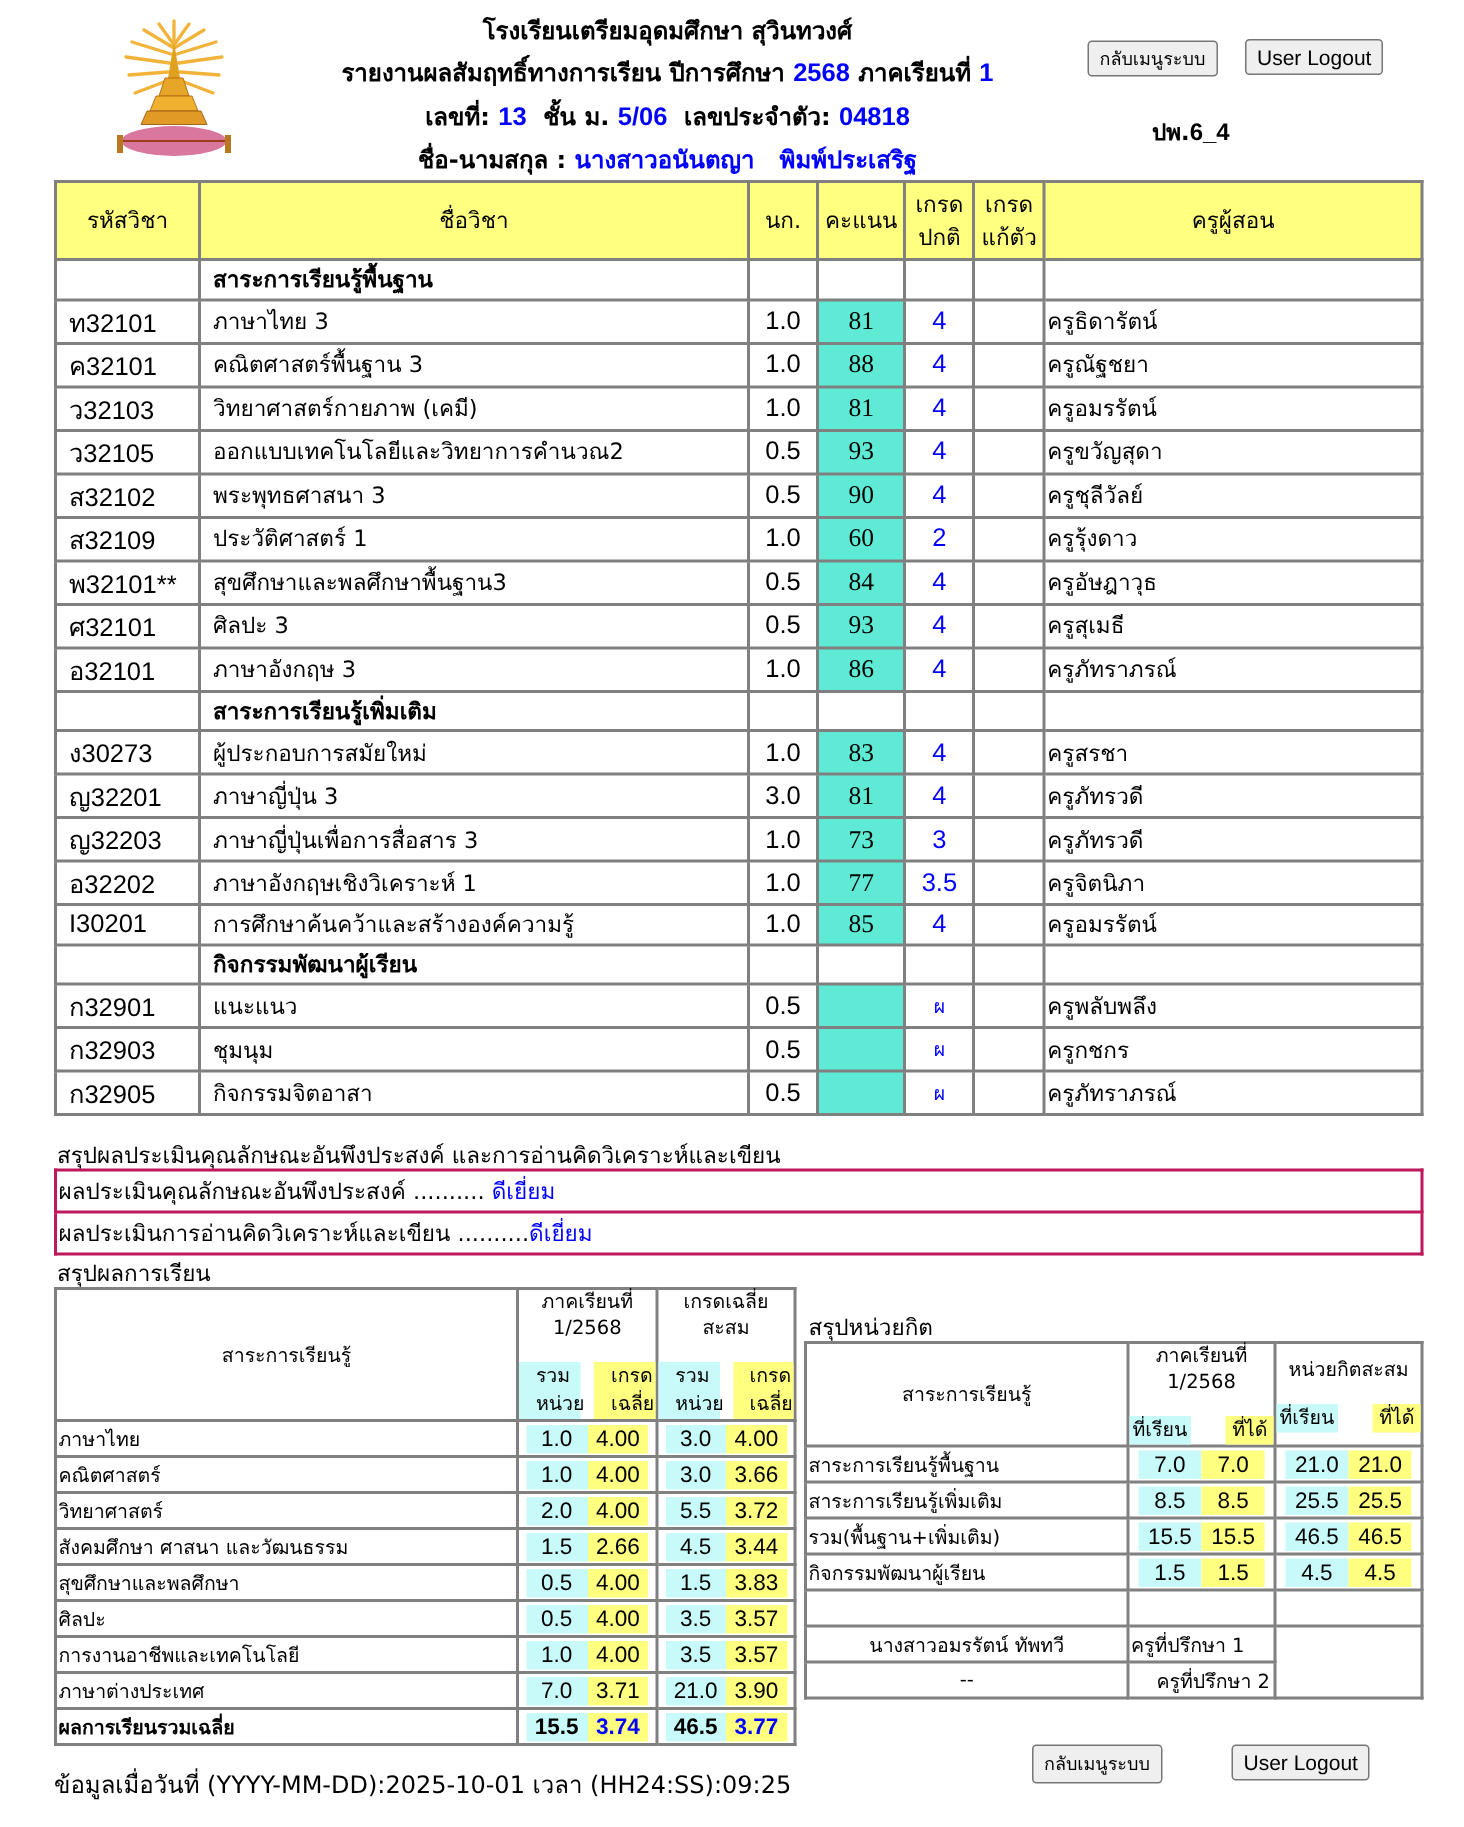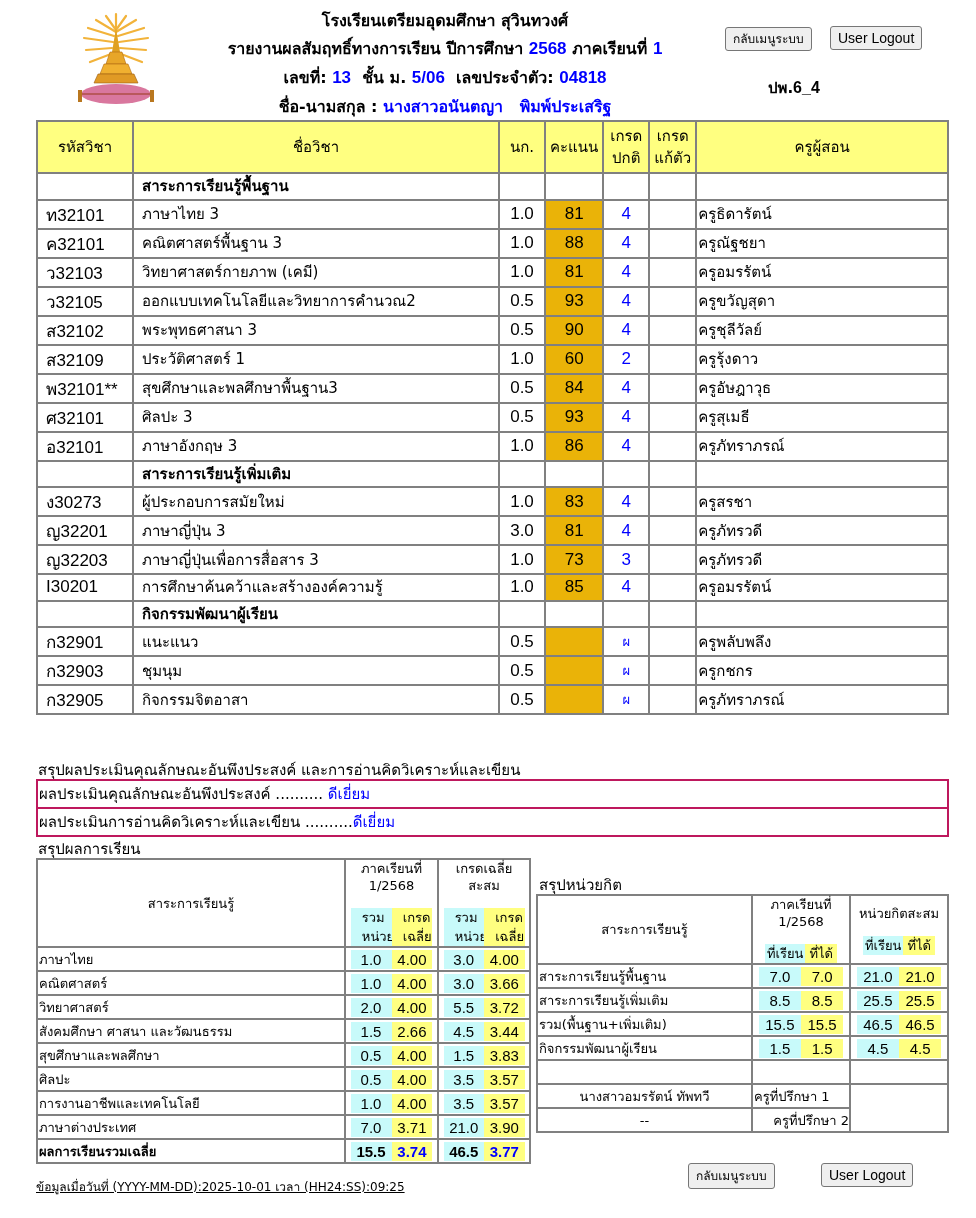--- a/index.html
+++ b/index.html
@@ -27,21 +27,21 @@
   table { border-collapse: collapse; }
   .grades {
     position: absolute; left: 36px; top: 120px; width: 913px;
     border: 2px solid #808080; font-size: 15px;
   }
   .grades td, .grades th { border: 2px solid #808080; padding: 0 4px; height: 26.5px; }
   .grades th { background: #ffff80; font-weight: normal; font-size: 15px; height: 52px; line-height: 22px; }
   .grades td.code { padding-left: 8px; font-family: "Liberation Sans", sans-serif; font-size: 17px; }
   .grades td.name { padding-left: 8px; }
   .grades td.credit, .grades td.score, .grades td.grade { text-align: center; font-family: "Liberation Sans", sans-serif; font-size: 17px; }
-  .grades td.score { background: #eab308; }
+  .grades td.score { background: #5eead4; font-family: Liberation Serif, serif; }
   .grades td.grade { color: #0000ff; }
   .grades td.grade.thai { font-family: "DejaVu Sans", sans-serif; font-size: 13px; }
   .grades td.teacher { padding-left: 1px; }
   .grades tr.section td.name { font-weight: bold; }
 
   .section-label { position: absolute; left: 38px; font-size: 15px; white-space: nowrap; }
 
   .eval { position: absolute; left: 36px; top: 779px; width: 913px; border: 2px solid #808080; font-size: 15px; }
   .eval td { border: 2px solid #be185d; height: 27px; padding-left: 1px; }
 
@@ -49,32 +49,32 @@
   .summary { position: absolute; left: 36px; top: 858px; width: 495px; border: 2px solid #808080; font-size: 13px; }
   .summary td, .summary th { border: 2px solid #808080; padding: 0; }
   .summary th { font-weight: normal; }
   .summary td.subj { height: 24px; padding-left: 1px; font-size: 13px; }
   .summary .pair { display: flex; justify-content: center; align-items: center; gap: 0; }
   .summary .pair span { display: inline-block; width: 45%; text-align: center; font-family: "Liberation Sans", sans-serif; font-size: 15px; line-height: 19px; }
   .cyan { background: #c8fafa; }
   .yellow { background: #ffff80; }
   .summary .total td { font-weight: bold; }
   .summary .total .pair span.yellow { color: #0000ff; }
-  .sub-hdr { display: flex; justify-content: center; margin-top: 14px; }
+  .sub-hdr { display: flex; justify-content: space-between; margin-top: 14px; }
   .sub-hdr span { display: inline-block; width: 45%; text-align: center; font-size: 13px; line-height: 19px; }
 
   
   .credits { position: absolute; left: 536px; top: 894px; width: 413px; border: 2px solid #808080; font-size: 13px; }
   .credits td, .credits th { border: 2px solid #808080; padding: 0; }
   .credits th { font-weight: normal; }
   .credits td.subj { height: 24px; padding-left: 1px; }
   .credits .pair { display: flex; justify-content: center; }
   .credits .pair span { display: inline-block; width: 44%; text-align: center; font-family: "Liberation Sans", sans-serif; font-size: 15px; line-height: 19px; }
 
-  .footer-ts { position: absolute; left: 36px; top: 1177px; font-size: 12px; white-space: nowrap; text-decoration: underline; }
+  .footer-ts { position: absolute; left: 36px; top: 1177px; font-size: 16px; white-space: nowrap; }
 </style>
 </head>
 <body>
 
 <svg class="logo" viewBox="0 0 100 96">
   <g stroke="#f2b33a" stroke-width="2.2" stroke-linecap="round">
     <line x1="50" y1="18" x2="50" y2="2"></line>
     <line x1="50" y1="18" x2="40" y2="4"></line>
     <line x1="50" y1="18" x2="60" y2="4"></line>
     <line x1="50" y1="20" x2="30" y2="8"></line>
@@ -262,20 +262,29 @@
         <td class="teacher">ครูภัทรวดี</td>
       </tr>
       <tr>
         <td class="code">ญ32203</td>
         <td class="name">ภาษาญี่ปุ่นเพื่อการสื่อสาร 3</td>
         <td class="credit">1.0</td>
         <td class="score">73</td>
         <td class="grade">3</td>
         <td></td>
         <td class="teacher">ครูภัทรวดี</td>
+      </tr>
+      <tr>
+        <td class="code">อ32202</td>
+        <td class="name">ภาษาอังกฤษเชิงวิเคราะห์ 1</td>
+        <td class="credit">1.0</td>
+        <td class="score">77</td>
+        <td class="grade">3.5</td>
+        <td></td>
+        <td class="teacher">ครูจิตนิภา</td>
       </tr>
       <tr>
         <td class="code">I30201</td>
         <td class="name">การศึกษาค้นคว้าและสร้างองค์ความรู้</td>
         <td class="credit">1.0</td>
         <td class="score">85</td>
         <td class="grade">4</td>
         <td></td>
         <td class="teacher">ครูอมรรัตน์</td>
       </tr>
@@ -587,20 +596,20 @@
         <td style="height: 24px;"></td>
         <td style="height: 24px;"></td>
       </tr>
       <tr>
         <td style="text-align: center; height: 24px;">นางสาวอมรรัตน์ ทัพทวี</td>
         <td style="padding-left: 1px;">ครูที่ปรึกษา 1</td>
         <td rowspan="2"></td>
       </tr>
       <tr>
         <td style="text-align: center; height: 24px;">--</td>
-        <td style="padding-left: 6px; text-align: right;">ครูที่ปรึกษา 2</td>
+        <td style="padding-left: 18px;">ครูที่ปรึกษา 2</td>
       </tr>
     </tbody>
 </table>
 
 <div class="footer-ts">ข้อมูลเมื่อวันที่ (YYYY-MM-DD):2025-10-01  เวลา (HH24:SS):09:25</div>
 <button class="btn thai" style="left:688px; top:1163px; height:26px;">กลับเมนูระบบ</button>
 <button class="btn" style="left:821px; top:1163px;">User Logout</button>
 
 </body></html>

